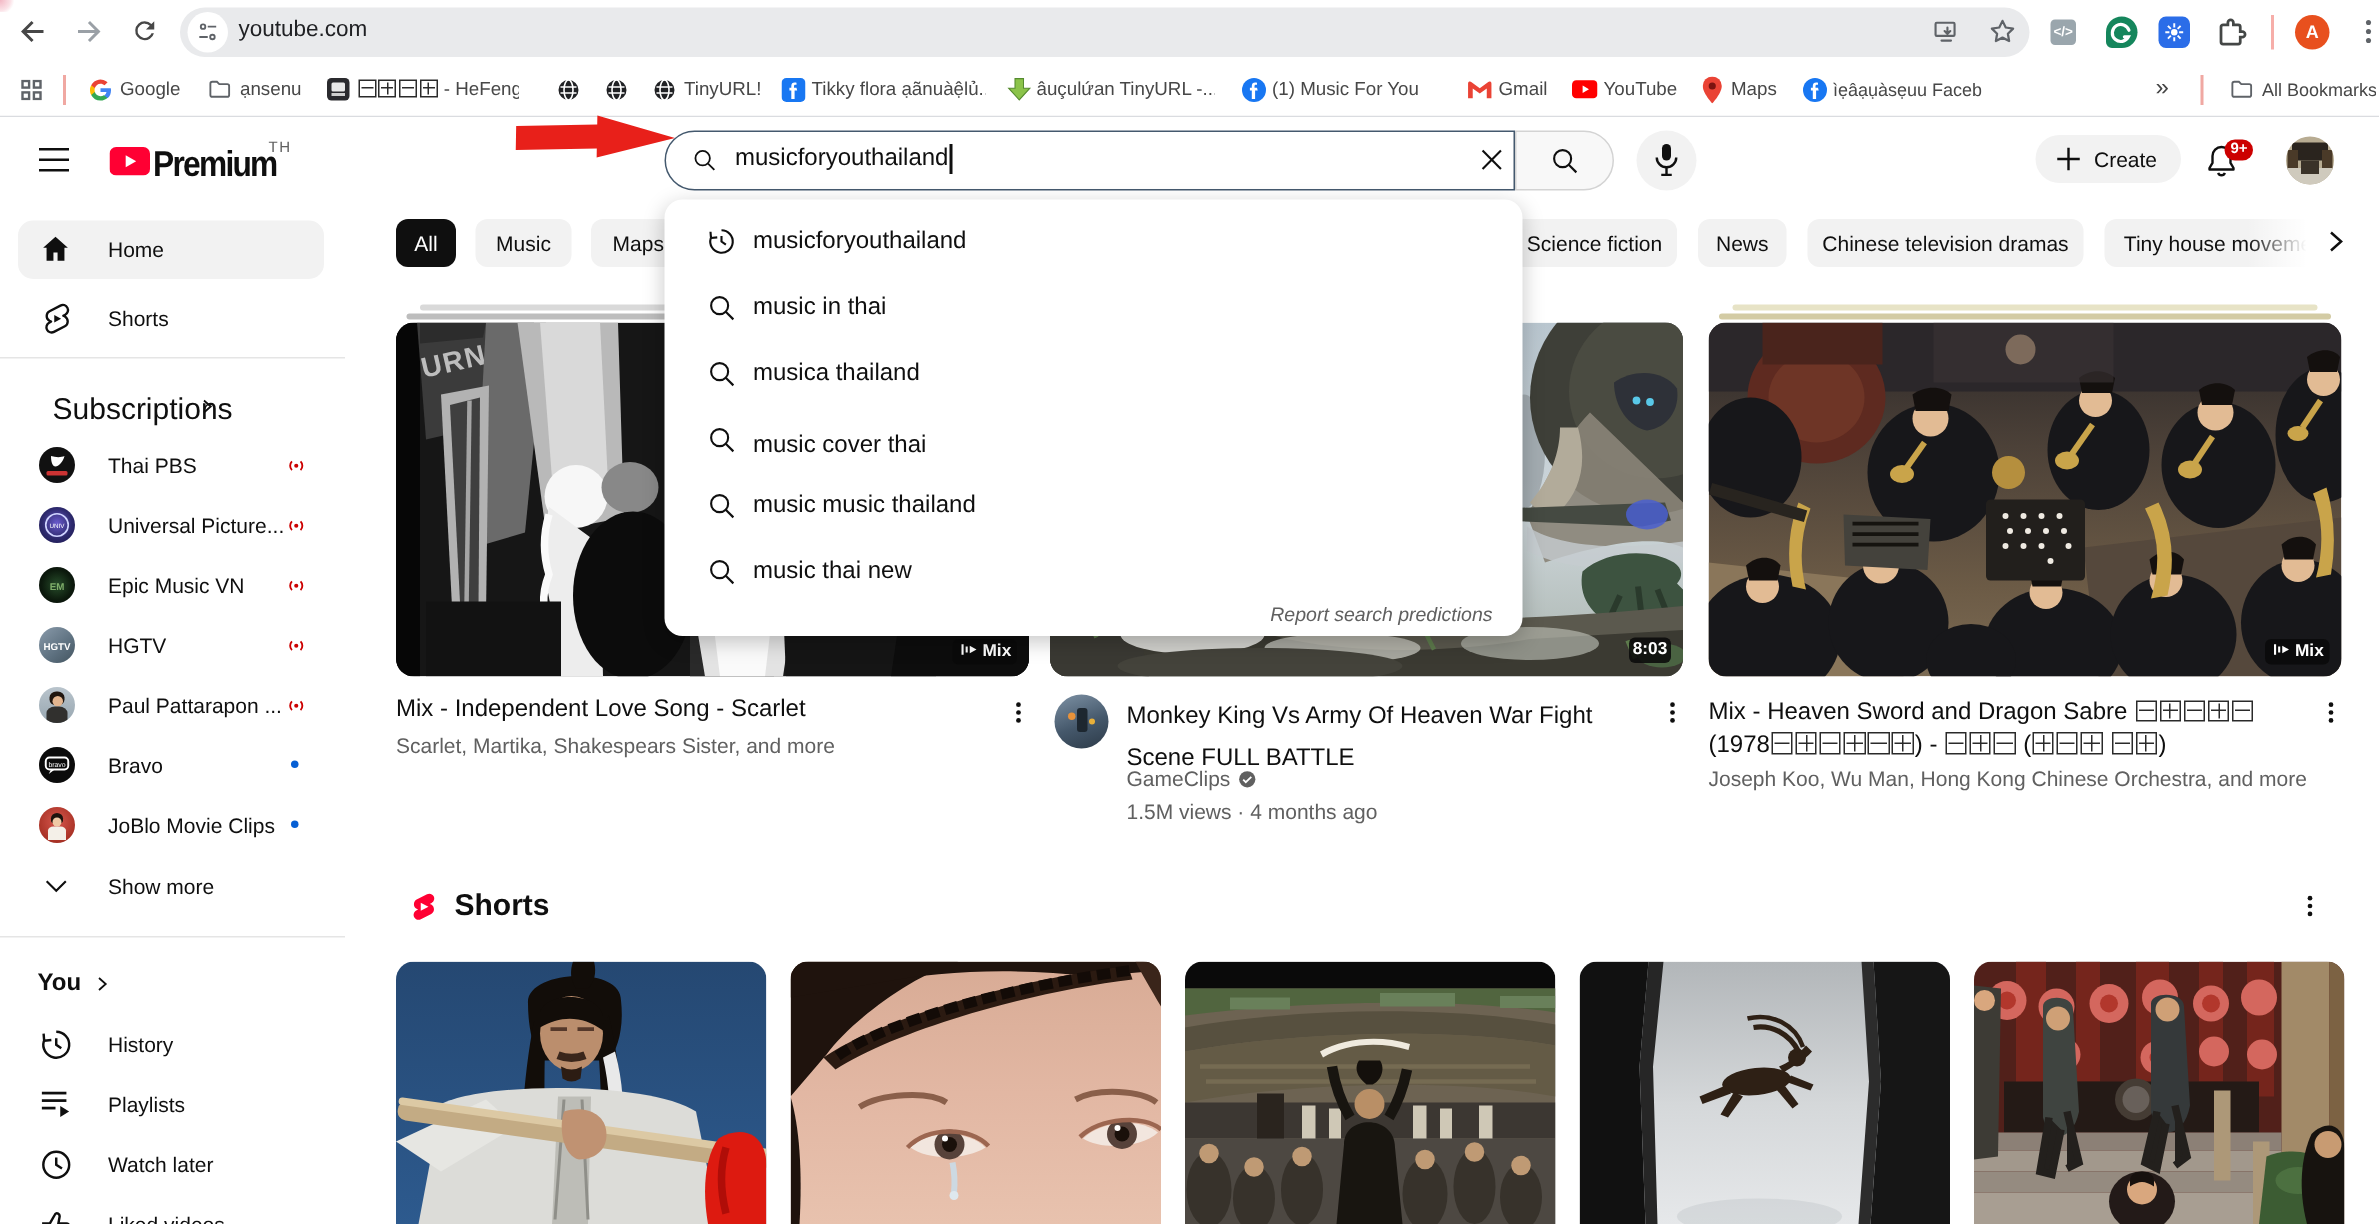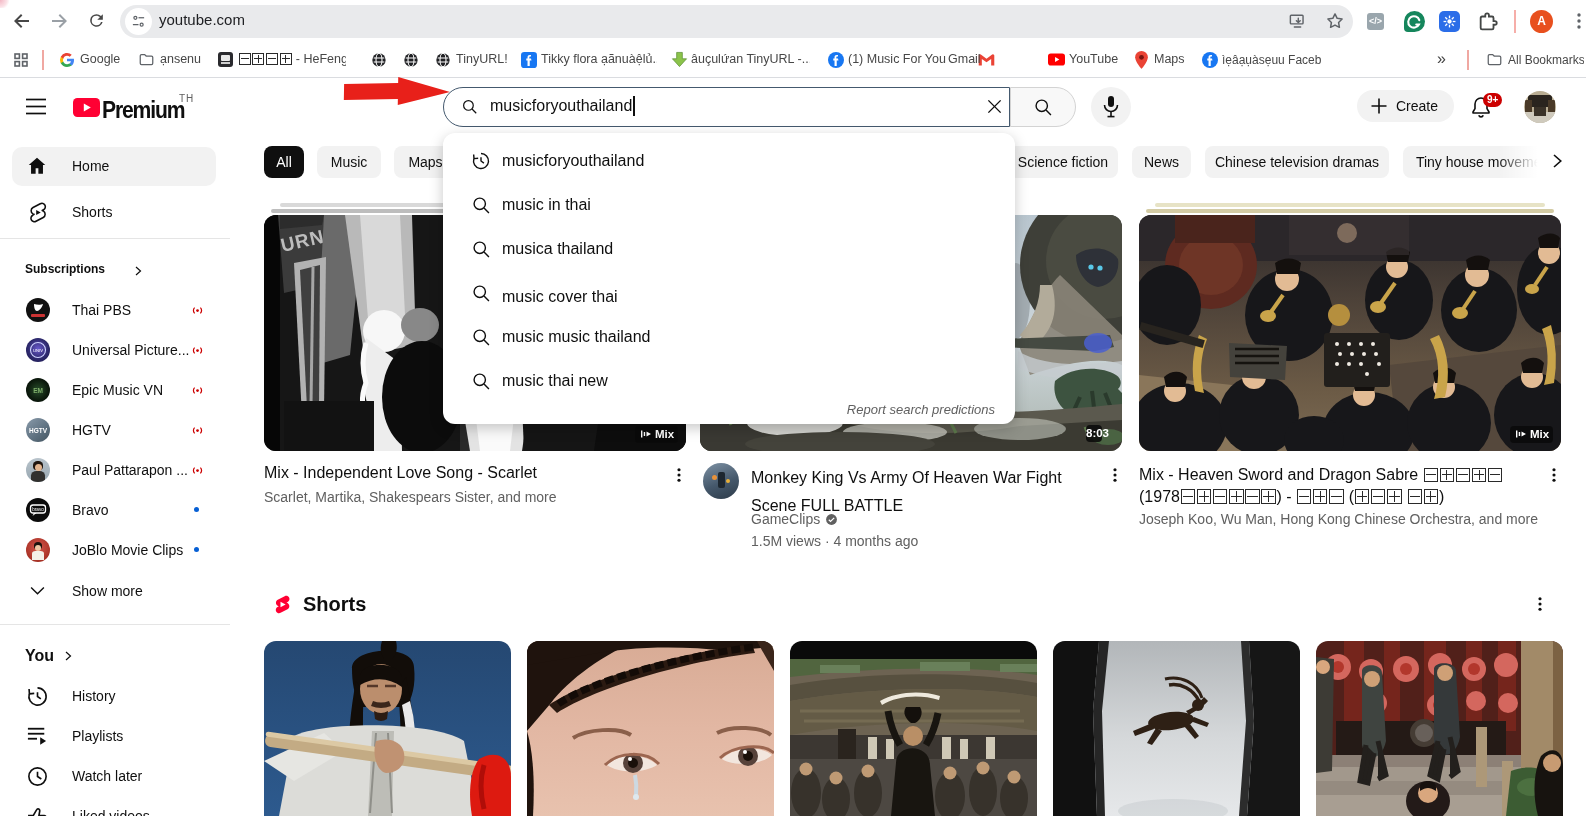--- a/index.html
+++ b/index.html
@@ -137,21 +137,21 @@
  <svg class="ic" style="left:828px;top:10px" width="16" height="16" viewBox="0 0 24 24">
         <circle cx="12" cy="12" r="12" fill="#1877f2"></circle>
         <path d="M15.7 12.6h-2.6V21h-3.3v-8.4H7.9V9.7h1.9V7.9c0-2.2 1.3-3.4 3.3-3.4.9 0 1.9.2 1.9.2v2.1h-1.1c-1 0-1.4.6-1.4 1.3v1.6h2.5z" fill="#fff"></path>
       </svg>
  <div class="abs" style="left:848px;top:10px;width:101px;overflow:hidden">(1) Music For You | F...</div>
 
  <svg class="ic" style="left:978px;top:11px" width="17" height="13" viewBox="0 0 24 18">
         <rect x="0" y="0" width="24" height="18" rx="2" fill="#fff"></rect>
         <path d="M1 17.5V3.5a1.8 1.8 0 0 1 3-1.4L12 8l8-5.9a1.8 1.8 0 0 1 3 1.4v14h-4.4V8.2L12 13 5.4 8.2v9.3z" fill="#ea4335"></path>
       </svg>
- <div class="abs" style="left:948px;top:10px">Gmail</div>
+ <div class="abs" style="left:999px;top:10px">Gmail</div>
 
  <svg class="ic" style="left:1048px;top:11px" width="17" height="13" viewBox="0 0 24 17">
         <rect width="24" height="17" rx="4" fill="#f00"></rect>
         <path d="M10 5l6 3.5L10 12z" fill="#fff"></path>
       </svg>
  <div class="abs" style="left:1069px;top:10px">YouTube</div>
 
  <svg class="ic" style="left:1135px;top:9px" width="13" height="18" viewBox="0 0 24 34">
         <path d="M12 0a12 12 0 0 0-12 12c0 9 12 22 12 22s12-13 12-22A12 12 0 0 0 12 0z" fill="#ea4335"></path>
         <circle cx="12" cy="12" r="4.5" fill="#7b1410"></circle>
@@ -247,21 +247,21 @@
       </svg>
  <div class="abs" style="left:72px;top:158px;font-size:14px">Home</div>
 
  <svg class="ic" style="left:27px;top:201px" width="22" height="23" viewBox="0 0 24 24" fill="none" stroke="#0f0f0f" stroke-width="1.7">
         <path d="M17.77 10.32l-1.2-.5L18 9.06c1.84-.96 2.53-3.23 1.56-5.06s-3.24-2.53-5.07-1.56L6.58 6.55c-1.29.68-2.07 2-2.08 3.46-.01 1.46.75 2.8 2.02 3.48l1.2.5L6.3 14.93c-1.84.96-2.53 3.23-1.56 5.06.97 1.83 3.24 2.53 5.07 1.56l7.91-4.11c1.29-.68 2.07-2 2.08-3.46.01-1.46-.75-2.79-2.03-3.66z" stroke-linejoin="round"></path>
         <path d="M10 14.65v-5.3L15 12z" fill="#0f0f0f" stroke="none"></path>
       </svg>
  <div class="abs" style="left:72px;top:204px;font-size:14px">Shorts</div>
  <div class="abs" style="left:0;top:238px;width:230px;height:1px;background:#e5e5e5"></div>
 
- <div class="abs" style="left:25px;top:262px;font-size:12px;font-weight:bold">Subscriptions</div>
+ <div class="abs" style="left:35px;top:262px;font-size:20px;font-weight:normal">Subscriptions</div>
  <svg class="ic" style="left:132px;top:265px" width="12" height="12" viewBox="0 0 24 24" fill="none" stroke="#0f0f0f" stroke-width="2.4">
         <path d="M8 4l9 8-9 8"></path>
       </svg>
  <div id="subs">
 
   <div class="abs" style="left:26px;top:298px;width:24px;height:24px;border-radius:50%;background:#111;overflow:hidden"><svg width="24" height="24" viewBox="0 0 24 24">
             <path d="M8 6c3 1 7 1 9 0-1 4-4 7-6 7s-3-3-3-7z" fill="#fff"></path>
             <rect x="5" y="16" width="14" height="3" rx="1" fill="#c33"></rect>
           </svg></div>
   <div class="abs" style="left:72px;top:302px;font-size:14px">Thai PBS</div>
@@ -450,21 +450,21 @@
    <path d="M0 206c50-13 110-9 150 3 50 13 120 11 170 2l102-6v31H0z" fill="#3b3a32"></path>
    <path d="M0 210 L58 200 L66 236 L0 236 Z" fill="#3a3933"></path>
           <ellipse cx="95" cy="208" rx="48" ry="13" fill="#e2e2de" opacity=".9"></ellipse>
    <ellipse cx="195" cy="217" rx="52" ry="10" fill="#d4d4cc" opacity=".7"></ellipse>
    <ellipse cx="320" cy="214" rx="46" ry="11" fill="#c6c9bf" opacity=".6"></ellipse>
    <ellipse cx="140" cy="229" rx="95" ry="12" fill="#44433b"></ellipse>
    <path d="M25 196 l6 14 M55 192 l-4 16 M250 206 l6 12 M385 212 l5 12 M400 214 l-4 12" stroke="#5d7a4c" stroke-width="3"></path>
           <ellipse cx="408" cy="222" rx="16" ry="8" fill="#4a6342"></ellipse>
   </svg>
  </div>
- <div class="abs" style="left:1086px;top:425px;width:16px;height:17px;background:rgba(10,10,10,.88);border-radius:4px;color:#fff;font-size:11.5px;font-weight:bold;line-height:17px;">8:03</div>
+ <div class="abs" style="left:1086px;top:425px;width:28px;height:17px;background:rgba(10,10,10,.88);border-radius:4px;color:#fff;font-size:11.5px;font-weight:bold;line-height:17px;text-align:center">8:03</div>
  <div class="abs" style="left:703px;top:463px;width:36px;height:36px;border-radius:50%;overflow:hidden;background:linear-gradient(160deg,#7e92a5 0%,#45586b 55%,#2c3a48 100%)">
    <div class="abs" style="left:15px;top:9px;width:7px;height:16px;background:#1d2730;border-radius:2px"></div>
    <div class="abs" style="left:9px;top:12px;width:5px;height:5px;background:#e8923a;border-radius:50%"></div>
    <div class="abs" style="left:23px;top:16px;width:4px;height:4px;background:#e8b03a;border-radius:50%"></div>
  </div>
  <div class="abs" style="left:751px;top:464px;font-size:16px;font-weight:500;color:#0f0f0f;line-height:28px">Monkey King Vs Army Of Heaven War Fight<br>Scene FULL BATTLE</div>
  <div class="abs" style="left:751px;top:511px;font-size:14px;color:#606060">GameClips</div>
  <svg class="ic" style="left:825px;top:513px" width="13" height="13" viewBox="0 0 24 24">
         <circle cx="12" cy="12" r="10" fill="#606060"></circle>
         <path d="M7 12.5l3.2 3.2L17 9" fill="none" stroke="#fff" stroke-width="2.2"></path>

